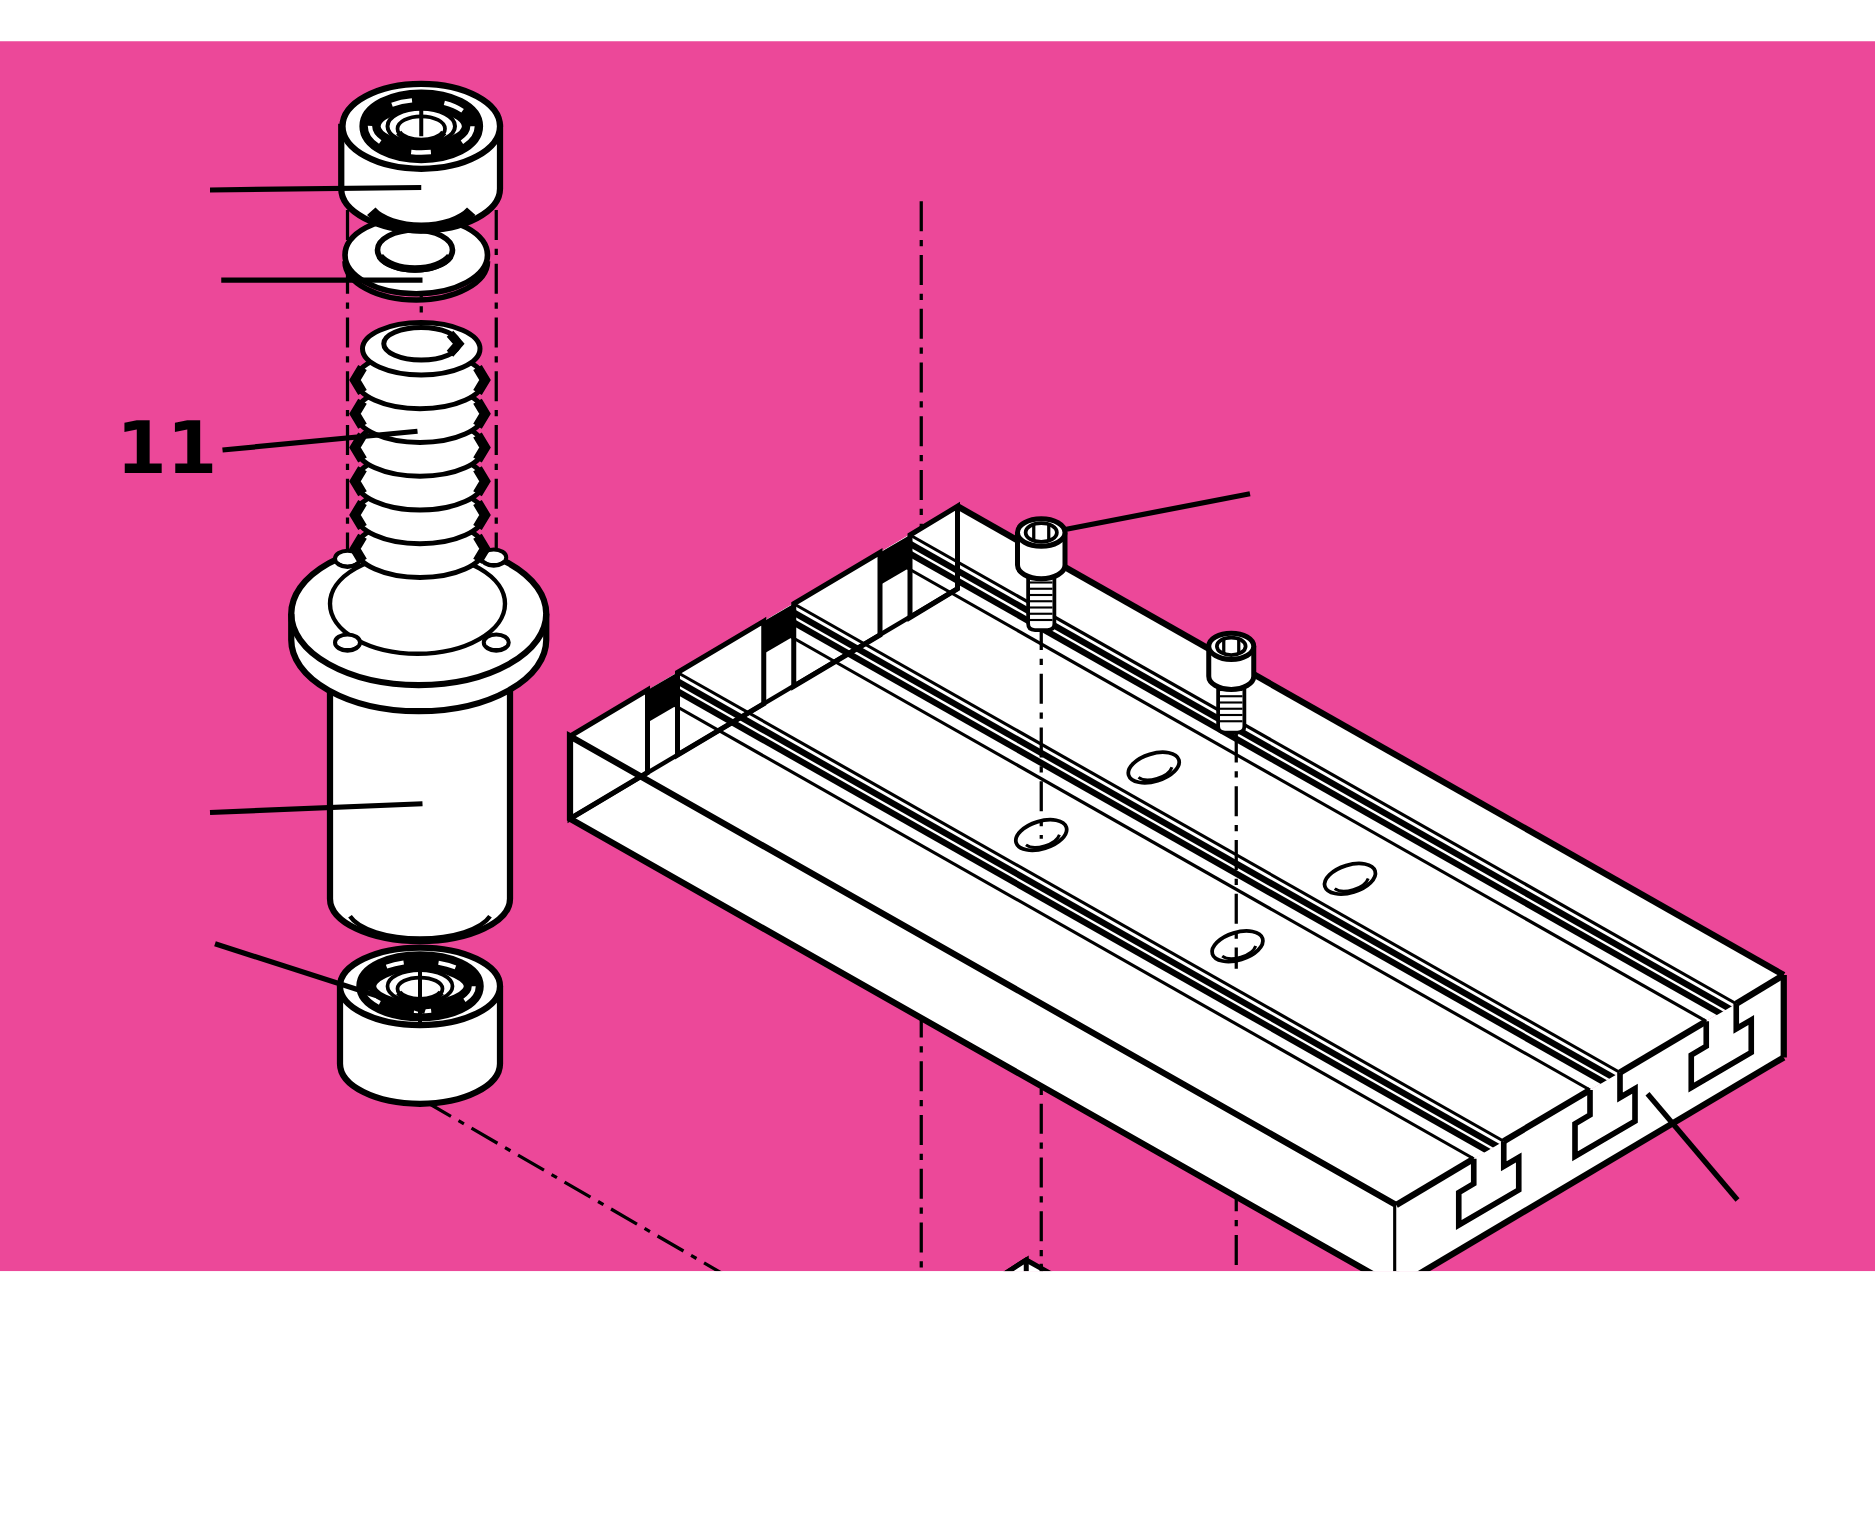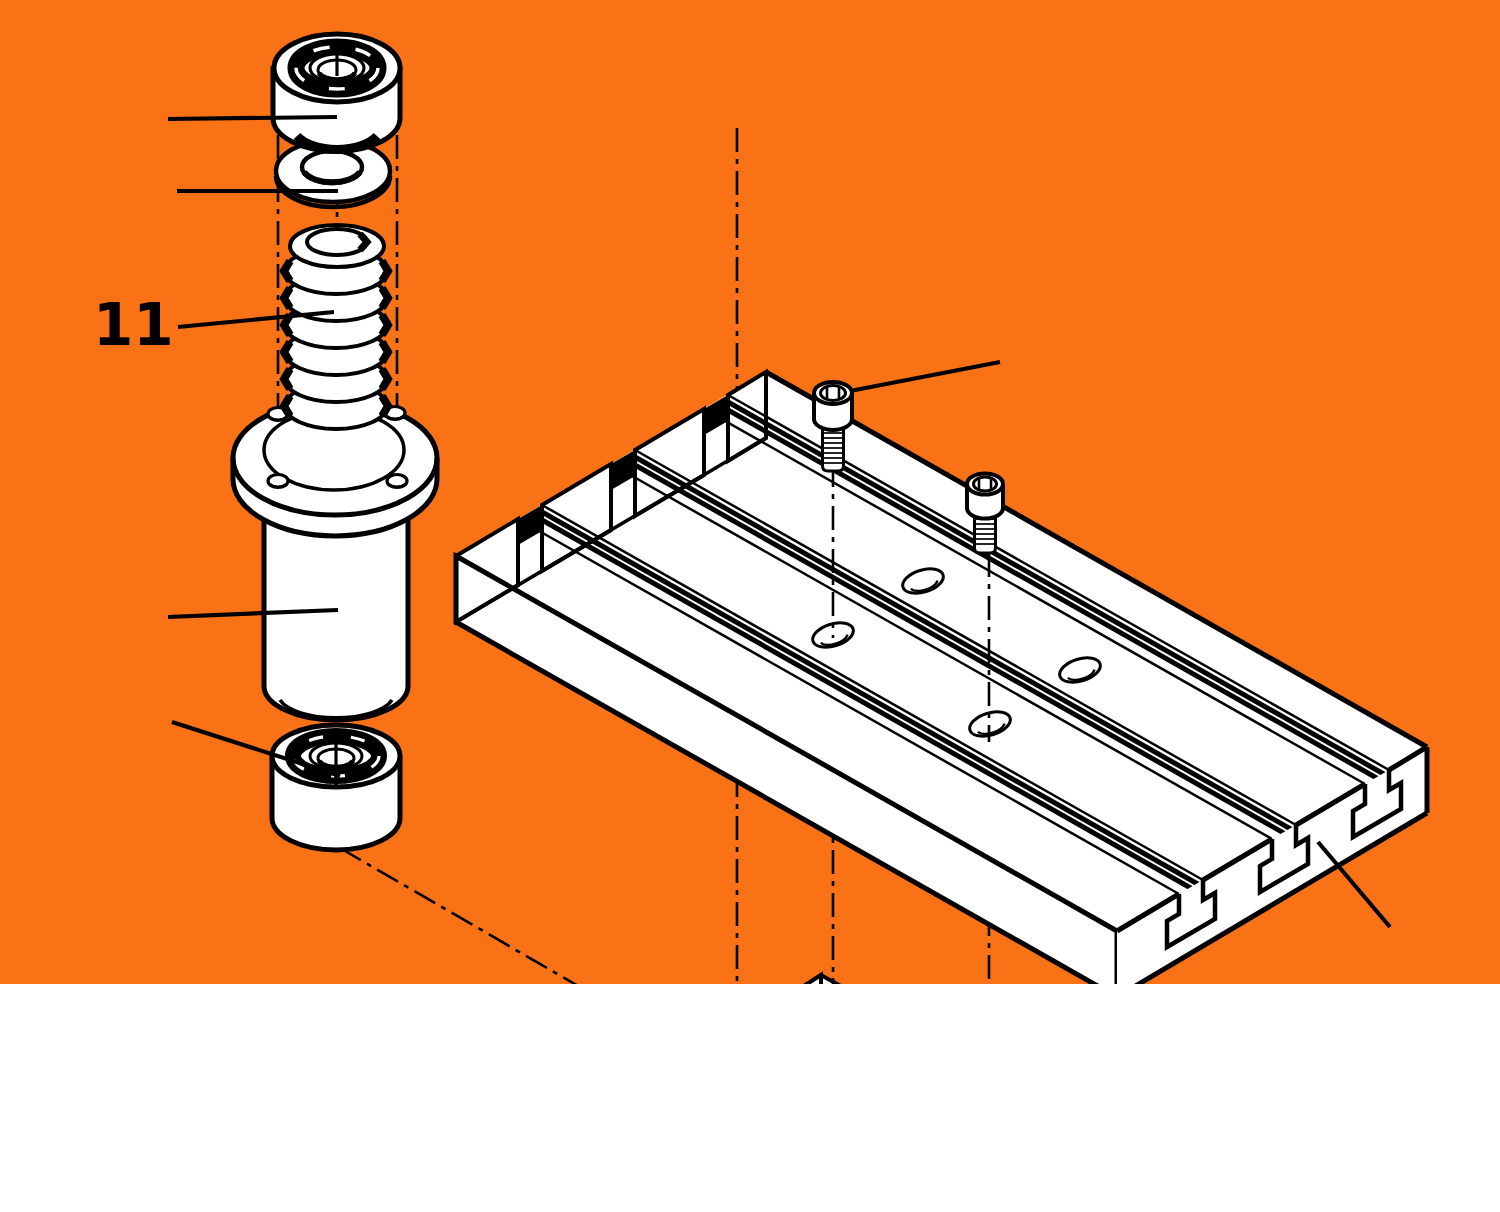--- a/index.html
+++ b/index.html
@@ -1,18 +1,18 @@
 <!DOCTYPE html>
 <html><head>
 <meta charset="utf-8">
 <style>
   html,body { margin:0; padding:0; background:#ffffff; }
   .canvas {
-    position:relative; width:1500px; height:984px; background:#f97316;
-    font-family:"DejaVu Sans","Liberation Sans",sans-serif; overflow:hidden;
+    position:relative; width:1500px; height:984px; background:#ec4899;
+    font-family:"DejaVu Sans","Liberation Sans",sans-serif; overflow:hidden;margin-top:33px;
   }
   svg { display:block; }
   .callout {
     font-family:"DejaVu Sans","Liberation Sans",sans-serif;
     font-weight:bold; font-size:58px; fill:#000;
   }
 </style>
 </head>
 <body>
 

